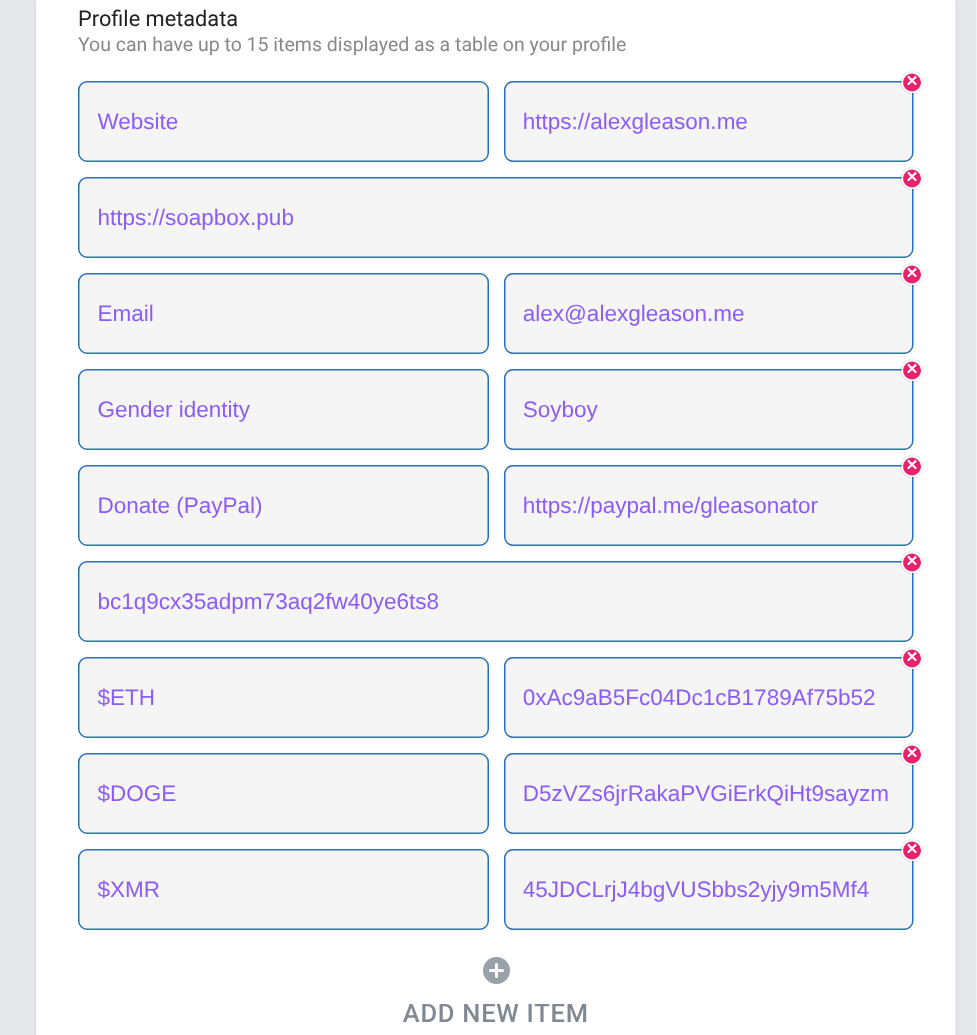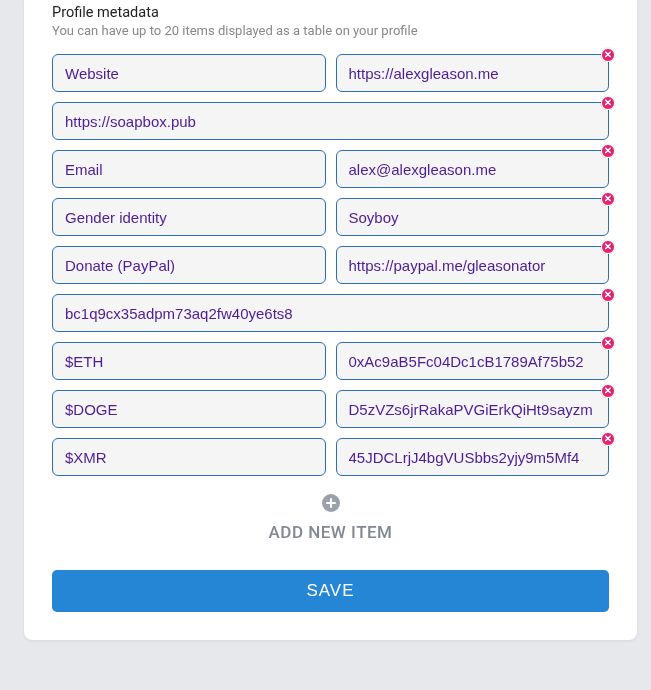--- a/index.html
+++ b/index.html
@@ -28,27 +28,27 @@
   .section-sub {
     font-size: 13px;
     color: #888;
     margin-top: 2px;
     margin-bottom: 16px;
   }
   .row { position: relative; display: flex; gap: 10px; margin-bottom: 10px; }
   .field {
     flex: 1 1 0;
     min-width: 0;
-    height: 38px;
+    height: 54px;
     border: 1px solid #2a6fb5;
     border-radius: 6px;
     background: #f5f5f5;
     padding: 0 12px;
     font-size: 15px;
-    color: #4c1d95;
+    color: #8b5cf6;
     outline: none;
     overflow: hidden;
     text-overflow: clip;
     white-space: nowrap;
   }
   .remove {
     position: absolute;
     top: -6px;
     right: -6px;
     width: 14px;
@@ -99,21 +99,21 @@
     letter-spacing: 1px;
     font-weight: 400;
     cursor: pointer;
   }
 </style>
 </head>
 <body>
 
 <div class="card">
   <div class="section-title">Profile metadata</div>
-  <div class="section-sub">You can have up to 20 items displayed as a table on your profile</div>
+  <div class="section-sub">You can have up to 15 items displayed as a table on your profile</div>
 
   <div id="rows">
       <div class="row">
         <input class="field" value="Website" style="">
         <input class="field" value="https://alexgleason.me" style="">
         <button class="remove">
           <span>✕</span>
         </button>
       </div>
       <div class="row">

